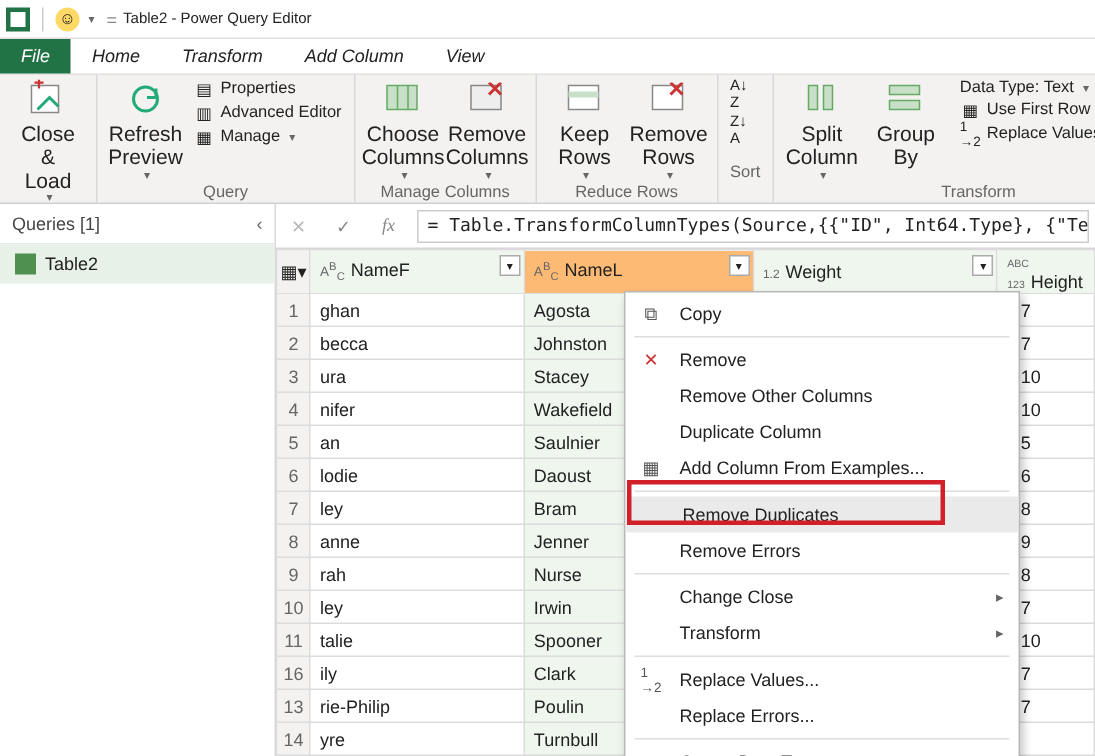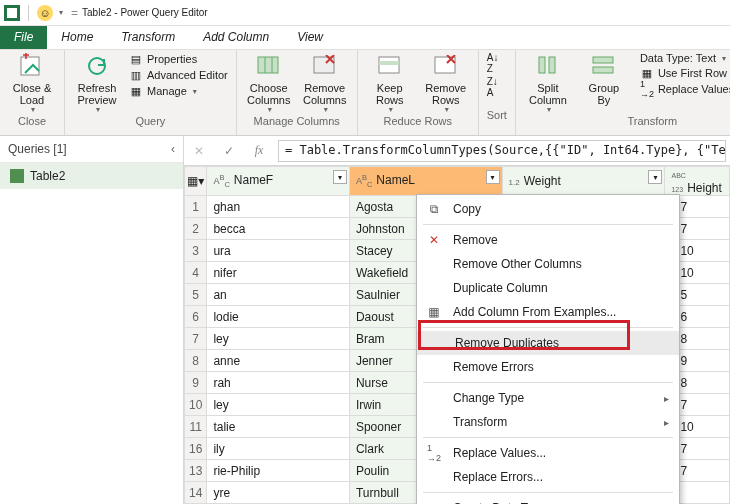--- a/index.html
+++ b/index.html
@@ -15,21 +15,21 @@
   .tabs { display:flex; height:24px; background:#fff; border-bottom:1px solid #e0e0e0; }
   .tab { padding:4px 14px; cursor:pointer;font-style:italic; }
   .tab.file { background:#217346; color:#fff; }
   .tab.active { font-weight:400; }
   .ribbon { height:86px; background:#f3f2f1; border-bottom:1px solid #d0d0d0; display:flex; }
   .rgroup { border-right:1px solid #d8d8d8; padding:2px 8px 0 8px; display:flex; flex-direction:column; justify-content:space-between; }
   .rgroup-label { text-align:center; font-size:11px; color:#666; padding-bottom:14px; }
   .rbuttons { display:flex; gap:8px; align-items:flex-start; }
   .rbtn { display:flex; flex-direction:column; align-items:center; width:48px; cursor:pointer; text-align:center; line-height:1.1; }
   .rbtn .ricon { width:28px; height:28px; display:flex; align-items:center; justify-content:center; margin-bottom:2px; }
-  .rbtn .rlabel { font-size:11px; }
+  .rbtn .rlabel { font-size:14px; }
   .rcol { display:flex; flex-direction:column; gap:2px; font-size:11px; justify-content:center; }
   .rcol-item { display:flex; align-items:center; gap:4px; cursor:pointer; white-space:nowrap; }
   .rcol-item .micon { width:14px; height:14px; display:inline-flex; align-items:center; justify-content:center; }
   .dd { font-size:8px; margin-left:2px; color:#666; }
   .workspace { display:flex; height:calc(504px - 26px - 24px - 86px); }
   .sidebar { width:184px; background:#fff; border-right:1px solid #d8d8d8; }
   .side-head { display:flex; justify-content:space-between; align-items:center; padding:6px 8px; font-size:12px; color:#444; border-bottom:1px solid #e8e8e8; }
   .side-head .chev { font-size:12px; color:#666; }
   .query-item { display:flex; align-items:center; gap:6px; padding:6px 10px; background:#e8f1e8; }
   .query-icon { width:14px; height:14px; background:#4f8f4f; display:inline-block; }
@@ -407,21 +407,21 @@
       <span class="cm-icon"></span>
       <span>Remove Duplicates</span>
     </div>
   <div class="cm-item">
       <span class="cm-icon"></span>
       <span>Remove Errors</span>
     </div>
   <div class="cm-sep"></div>
   <div class="cm-item">
       <span class="cm-icon"></span>
-      <span>Change Type</span>
+      <span>Change Close</span>
       <span class="cm-sub">▸</span>
     </div>
   <div class="cm-item">
       <span class="cm-icon"></span>
       <span>Transform</span>
       <span class="cm-sub">▸</span>
     </div>
   <div class="cm-sep"></div>
   <div class="cm-item">
       <span class="cm-icon" style="font-size:9px">1<br>→2</span>

